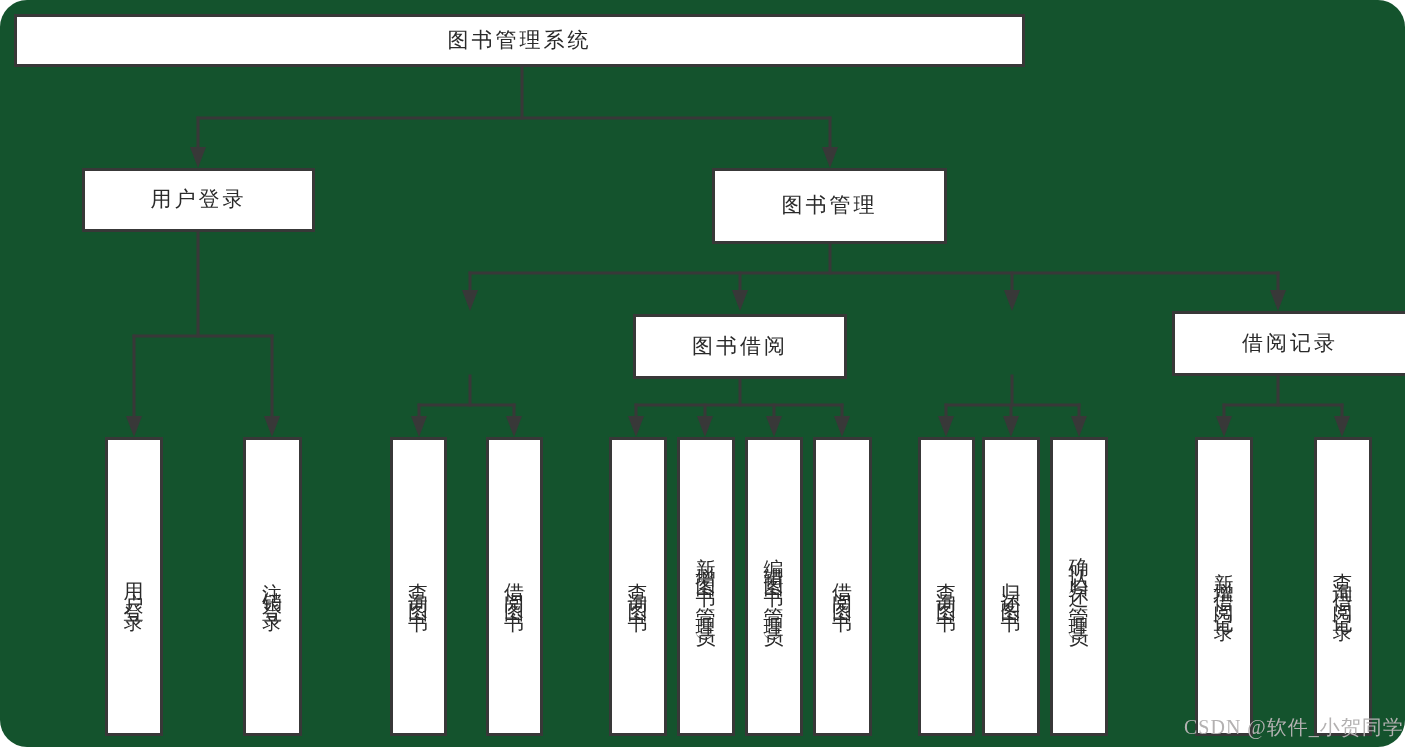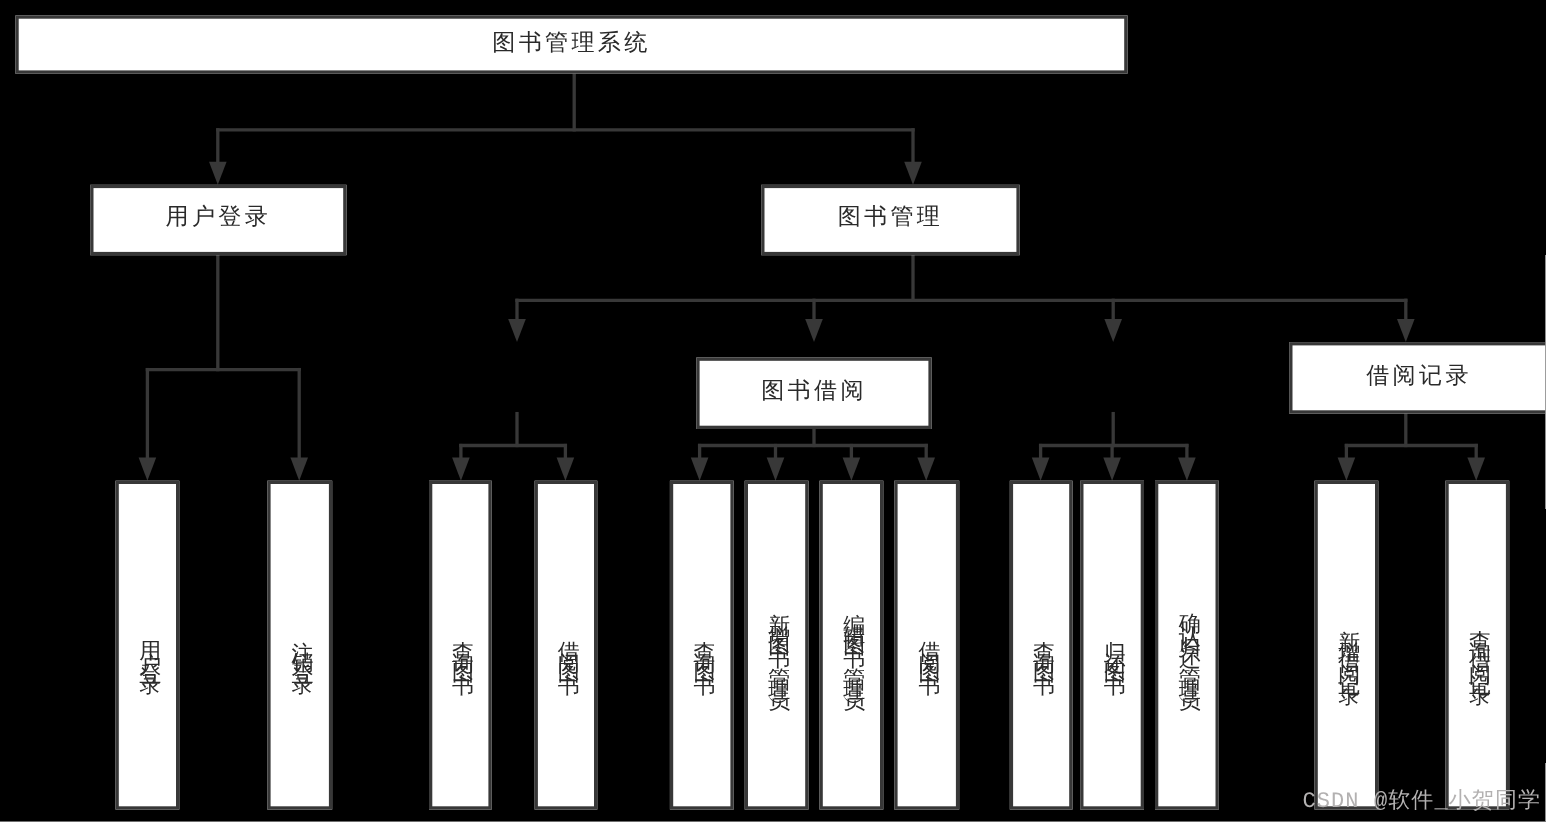--- a/index.html
+++ b/index.html
@@ -1,21 +1,22 @@
 <!DOCTYPE html>
 <html><head>
 <meta charset="utf-8">
 <style>
   html,body{margin:0;padding:0;background:#ffffff;}
   .stage{
     position:relative;
     width:1405px;height:747px;
-    background:#000000;
-    font-family:Liberation Mono, monospace;
+    background:#14532d;
+    font-family:Liberation Serif, serif;
     overflow:hidden;
+    border-radius:27px;
   }
   .connectors{position:absolute;left:0;top:0;z-index:0;}
   .node{
     position:absolute;
     box-sizing:border-box;
     border:3px solid #383838;
     background:#ffffff;
     display:flex;
     align-items:center;
     justify-content:center;
@@ -109,23 +110,23 @@
       <polygon points="1003,416 1019,416 1011,437"></polygon>
       <polygon points="1071,416 1087,416 1079,437"></polygon>
       <polygon points="1216,416 1232,416 1224,437"></polygon>
       <polygon points="1334,416 1350,416 1342,437"></polygon>
     </g>
   </svg>
 
   <div class="node" style="left:14px;top:14px;width:1011px;height:53px">图书管理系统</div>
 
   <div class="node" style="left:82px;top:168px;width:233px;height:64px">用户登录</div>
-  <div class="node" style="left:692px;top:168px;width:235px;height:64px">图书管理</div>
+  <div class="node" style="left:712px;top:168px;width:235px;height:76px">图书管理</div>
 
-  <div class="node" style="left:633px;top:325px;width:214px;height:65px">图书借阅</div>
+  <div class="node" style="left:633px;top:314px;width:214px;height:65px">图书借阅</div>
   <div class="node" style="left:1172px;top:311px;width:236px;height:65px">借阅记录</div>
 
   <div class="node leaf" style="left:105px;top:437px;width:58px;height:299px">用户登录</div>
   <div class="node leaf" style="left:243px;top:437px;width:59px;height:299px">注销登录</div>
 
   <div class="node leaf" style="left:390px;top:437px;width:57px;height:299px">查询图书</div>
   <div class="node leaf" style="left:486px;top:437px;width:57px;height:299px">借阅图书</div>
 
   <div class="node leaf" style="left:609px;top:437px;width:58px;height:299px">查询图书</div>
   <div class="node leaf" style="left:677px;top:437px;width:58px;height:299px">新增图书（管理员）</div>

